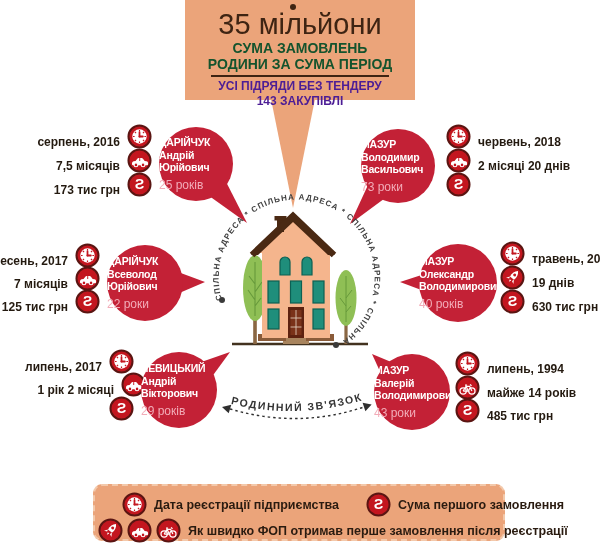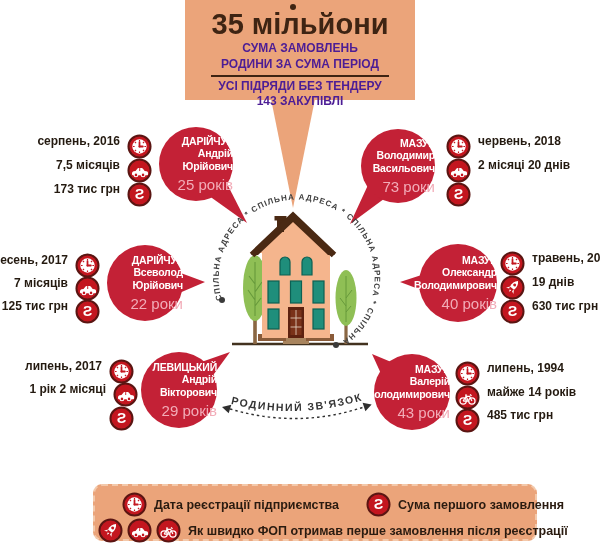--- a/index.html
+++ b/index.html
@@ -6,44 +6,44 @@
   body{width:600px;height:547px;overflow:hidden;background:#fff;
        font-family:"Liberation Sans","DejaVu Sans",sans-serif;}
   #stage{position:relative;width:600px;height:547px;background:#fff;}
   #gfx{position:absolute;left:0;top:0;z-index:1;}
 
   
   .callout{position:absolute;left:185px;top:0;width:230px;height:100px;
            background:#EBA47A;text-align:center;z-index:2;}
   .title-dot{position:absolute;left:290px;top:4px;width:6px;height:6px;border-radius:50%;
              background:#3E2413;z-index:3;}
-  .callout .title{font-size:29px;line-height:30px;font-weight:bold;color:#3E2413;
+  .callout .title{font-size:29px;line-height:30px;font-weight:normal;color:#3E2413;
                   padding-top:9px;letter-spacing:0;}
-  .callout .sub{font-size:12px;line-height:16px;font-weight:bold;color:#4c1d95;margin-top:1px;}
+  .callout .sub{font-size:14px;line-height:16px;font-weight:bold;color:#14532d;margin-top:1px;}
   .callout .divider{width:178px;height:2px;background:#3E2413;margin:3px auto 2px auto;}
   .callout .note{font-size:12px;line-height:15px;font-weight:bold;color:#4c1d95;}
 
   
-  .stat-row{position:absolute;height:25px;display:flex;align-items:flex-start;gap:7px;z-index:2;margin-top:10px;}
+  .stat-row{position:absolute;height:25px;display:flex;align-items:flex-end;gap:7px;z-index:2;}
   .stat-row.leftside{justify-content:flex-end;}
   .stat-text{font-size:12px;font-weight:bold;color:#241a10;white-space:nowrap;}
   .icon{display:inline-block;width:25px;height:25px;flex:0 0 25px;}
   .icon svg{width:25px;height:25px;display:block;}
 
   
   .bubble{position:absolute;background:#C32136;border-radius:50%;display:flex;
-          flex-direction:column;align-items:flex-end;justify-content:center;
+          flex-direction:column;align-items:flex-start;justify-content:center;
           text-align:center;color:#fff;z-index:2;}
   .bubble .surname,.bubble .nline{font-size:10.5px;font-weight:bold;line-height:12.5px;
           letter-spacing:-0.2px;white-space:nowrap;}
-  .bubble .age{font-size:15px;color:#F2ACB8;margin-top:4px;white-space:nowrap;}
+  .bubble .age{font-size:12px;color:#F2ACB8;margin-top:4px;white-space:nowrap;}
 
   
   .legend{position:absolute;left:93px;top:484px;width:408px;height:53px;background:#EBA47A;
-          border:2px dashed #F3C9AB;border-radius:9px;z-index:2;padding-left:32px;}
+          border:2px dashed #F3C9AB;border-radius:9px;z-index:2;}
   .legend-row{position:absolute;display:flex;align-items:center;gap:7px;height:25px;}
   .legend-text{font-size:12.5px;font-weight:bold;color:#2A1B10;white-space:nowrap;}
 
   svg text.arc{font-size:8px;font-weight:bold;letter-spacing:1.1px;fill:#404040;}
   svg text.fam{font-size:10.5px;font-weight:bold;letter-spacing:1.6px;fill:#333;}
 </style>
 </head>
 <body>
 
 <div id="stage">
@@ -255,21 +255,21 @@
   </div>
 
   <div class="stat-row leftside" style="left:0;top:349px;width:134px">
     <span class="stat-text">липень, 2017</span>
     <span class="icon">
         <svg>
           <use href="#ic-clock"></use>
         </svg>
       </span>
   </div>
-  <div class="stat-row leftside" style="left:4px;top:372px;width:134px">
+  <div class="stat-row leftside" style="left:12px;top:372px;width:134px">
     <span class="stat-text">1 рік 2 місяці</span>
     <span class="icon">
         <svg>
           <use href="#ic-car"></use>
         </svg>
       </span>
   </div>
   <div class="stat-row leftside" style="left:0;top:396px;width:134px">
     <span class="icon">
         <svg>

